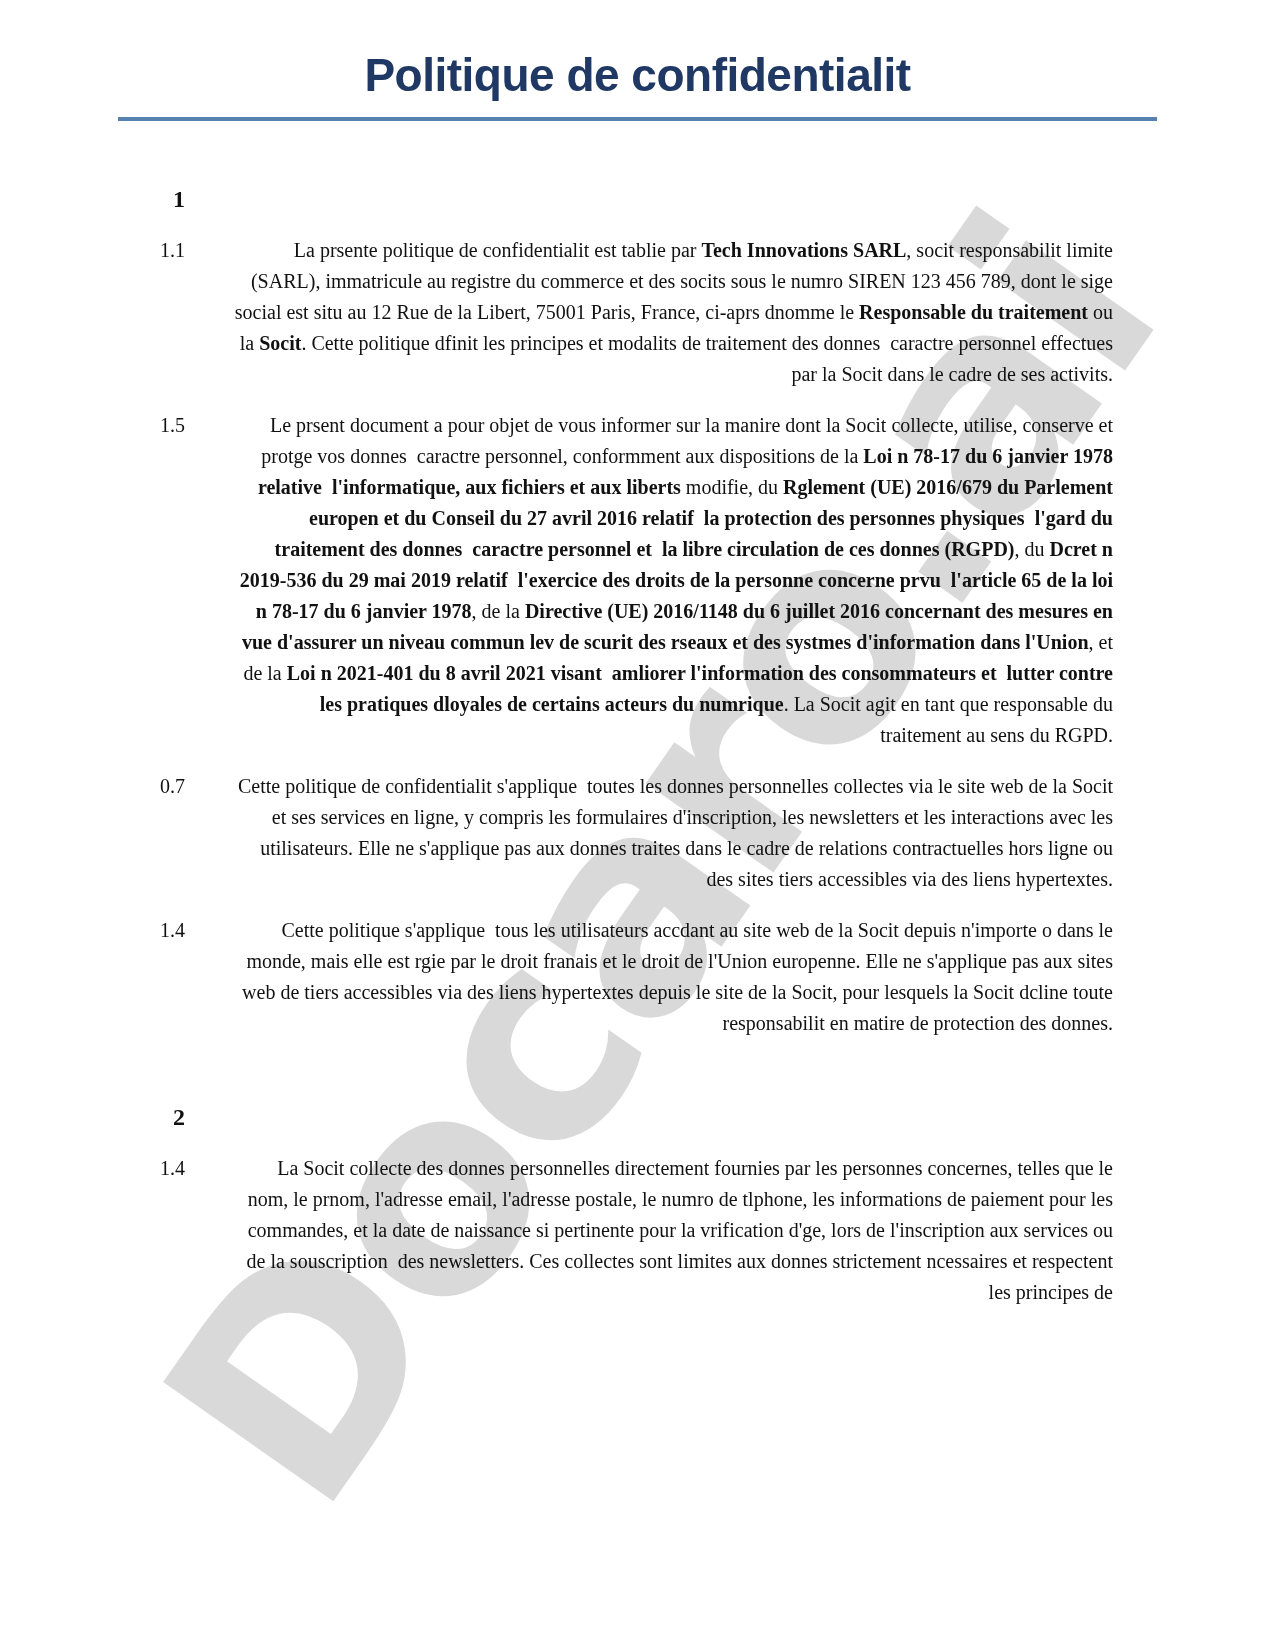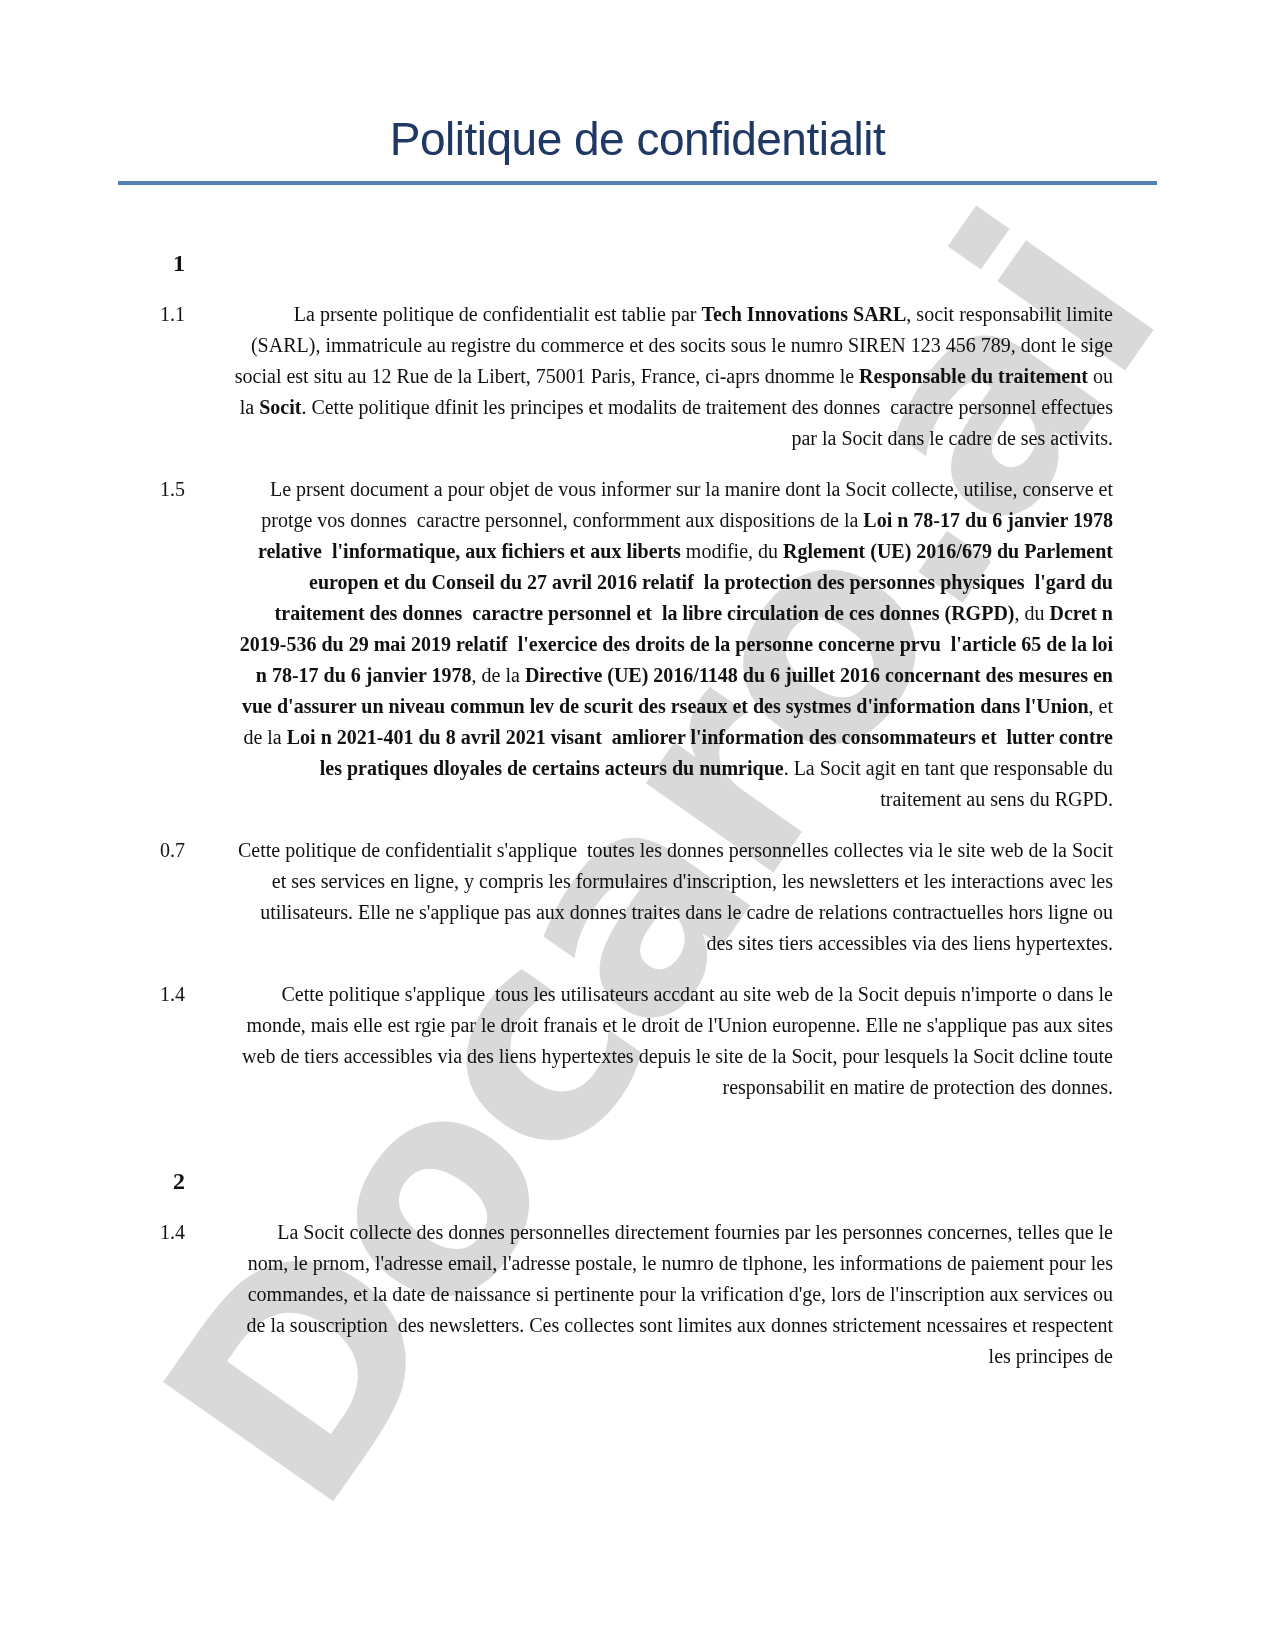--- a/index.html
+++ b/index.html
@@ -35,24 +35,24 @@
   .doc {
     position: absolute;
     left: 118px;
     top: 0;
     width: 1039px;
     z-index: 1;
   }
 
   .title {
     margin: 0;
-    padding-top: 110px;
+    padding-top: 46px;
     text-align: center;
     font-family: "Liberation Sans", sans-serif;
-    font-weight: 400;
+    font-weight: 700;
     font-size: 46px;
     line-height: 58px;
     letter-spacing: -0.5px;
   }
 
   .rule {
     margin-top: 13px;
     height: 4px;
     width: 100%;
   }

